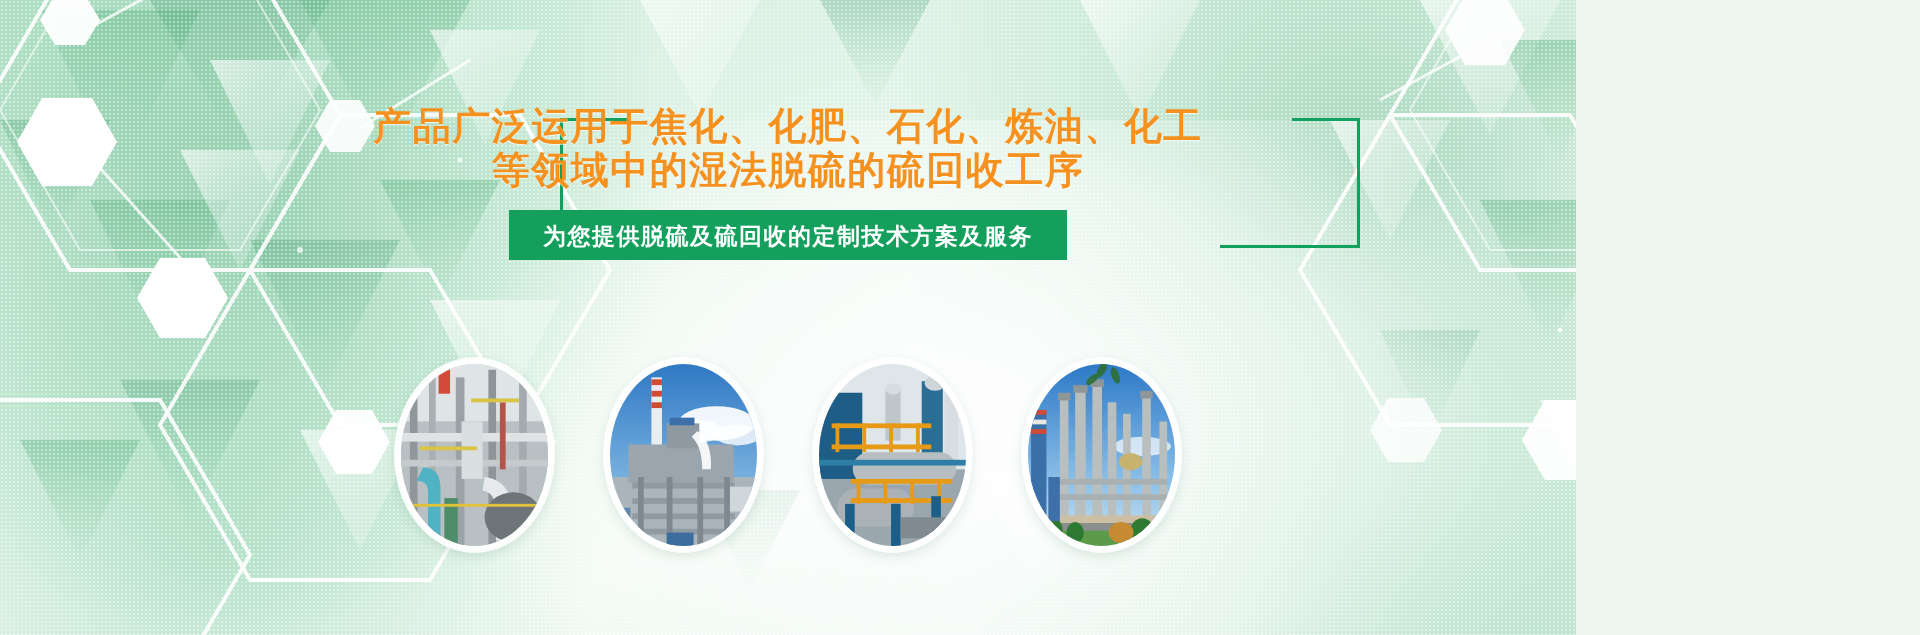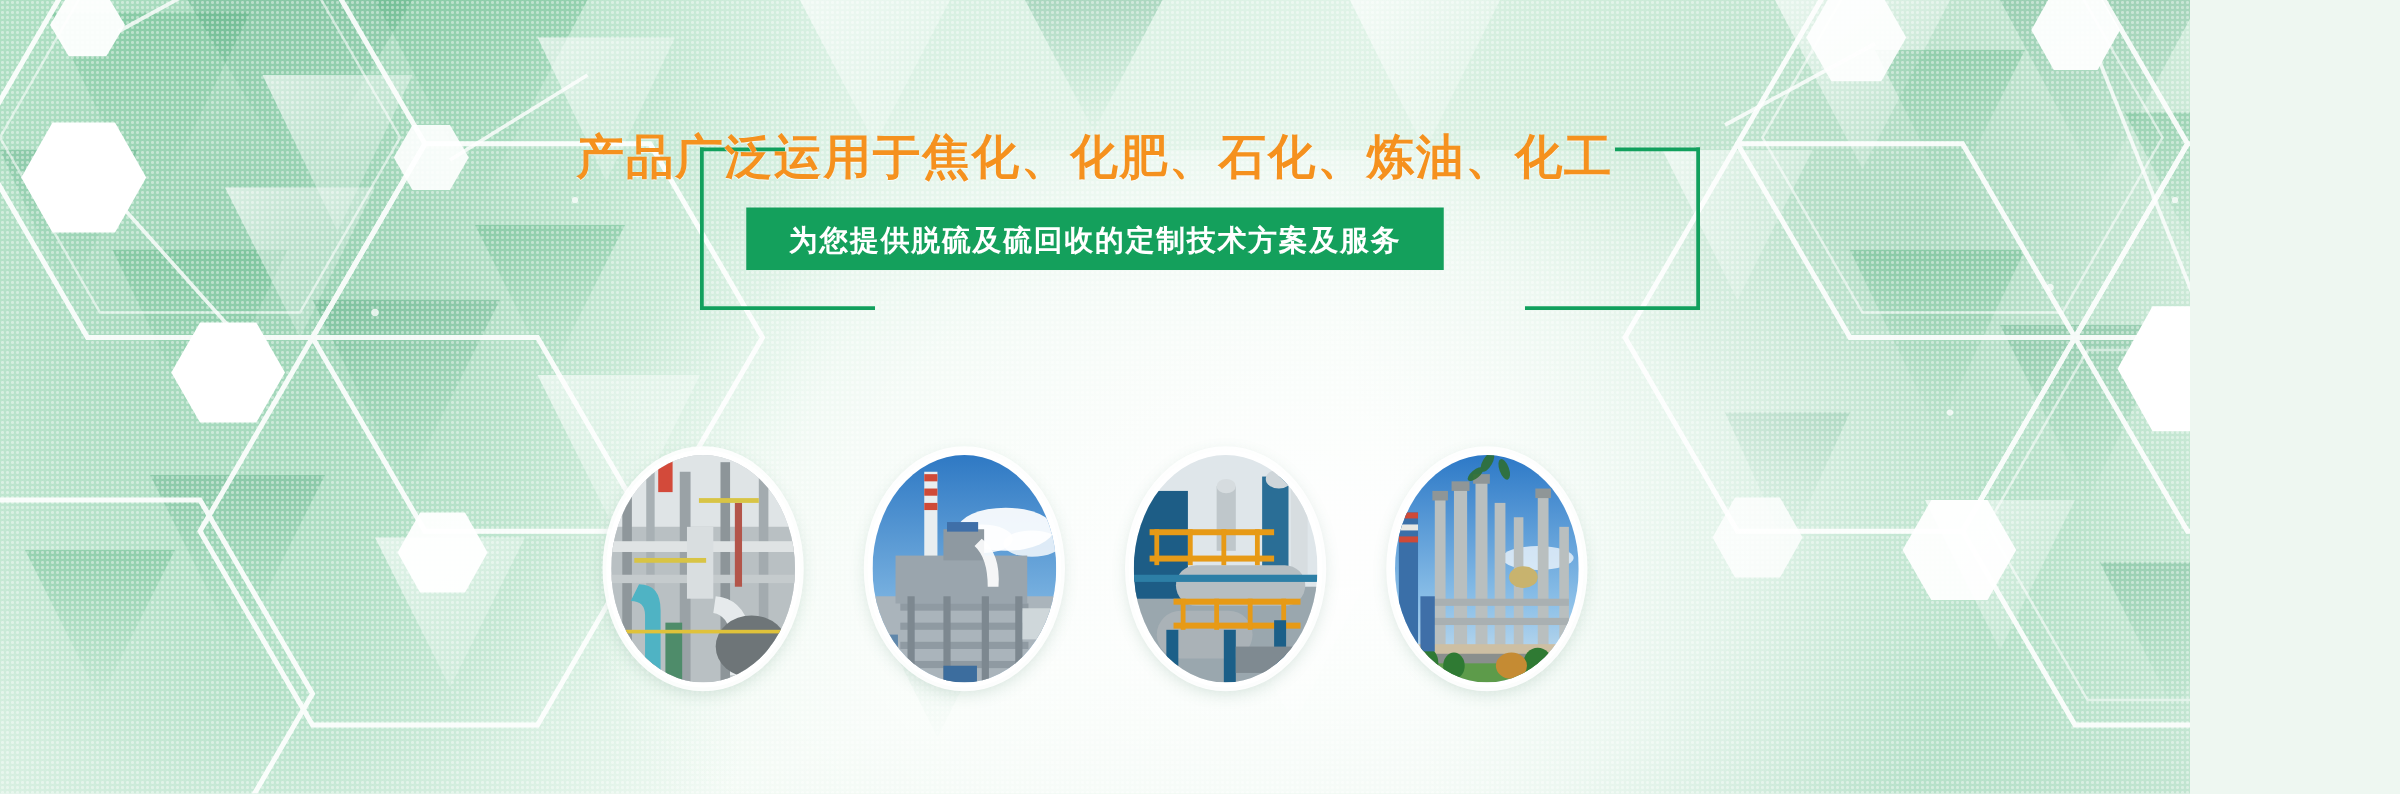--- a/index.html
+++ b/index.html
@@ -5,21 +5,21 @@
 <style>
   * { margin:0; padding:0; box-sizing:border-box; }
   html,body{ width:1920px; height:635px; overflow:hidden; }
   body{
     font-family:"Liberation Sans","DejaVu Sans",sans-serif;
     background:#eef7f1;
   }
 
   
   .banner{
-    position:relative; width:1752px; height:635px; overflow:hidden;
+    position:relative; width:1576px; height:635px; overflow:hidden;
     background:linear-gradient(160deg,#bfe6cf 0%,#d8f0e2 22%,#eaf7ee 48%,#f2faf4 66%,#e2f3e8 85%,#cfeada 100%);
   }
 
   
   .glow{ position:absolute; pointer-events:none; }
   .glow.tl{ left:-220px; top:-260px; width:900px; height:900px;
     background:radial-gradient(circle at 50% 50%, rgba(92,180,133,.55) 0%, rgba(120,200,155,.28) 42%, rgba(255,255,255,0) 70%); }
   .glow.tr{ right:-260px; top:-300px; width:940px; height:940px;
     background:radial-gradient(circle at 50% 50%, rgba(92,180,133,.48) 0%, rgba(130,205,160,.22) 45%, rgba(255,255,255,0) 72%); }
   .glow.ctr{ left:480px; top:120px; width:1100px; height:700px;
@@ -196,20 +196,21 @@
       <span class="f-top-l"></span>
       <span class="f-left"></span>
       <span class="f-bot-l"></span>
       <span class="f-top-r"></span>
       <span class="f-right"></span>
       <span class="f-bot-r"></span>
     </div>
 
     <div class="headline">
       <span class="l1">产品广泛运用于焦化、化肥、石化、炼油、化工</span>
+      <span class="l2">等领域中的湿法脱硫的硫回收工序</span>
     </div>
 
     <div class="subwrap">
       <span class="subbar">为您提供脱硫及硫回收的定制技术方案及服务</span>
     </div>
   </div>
 
   <div class="photos">
     <div class="prow">
 

